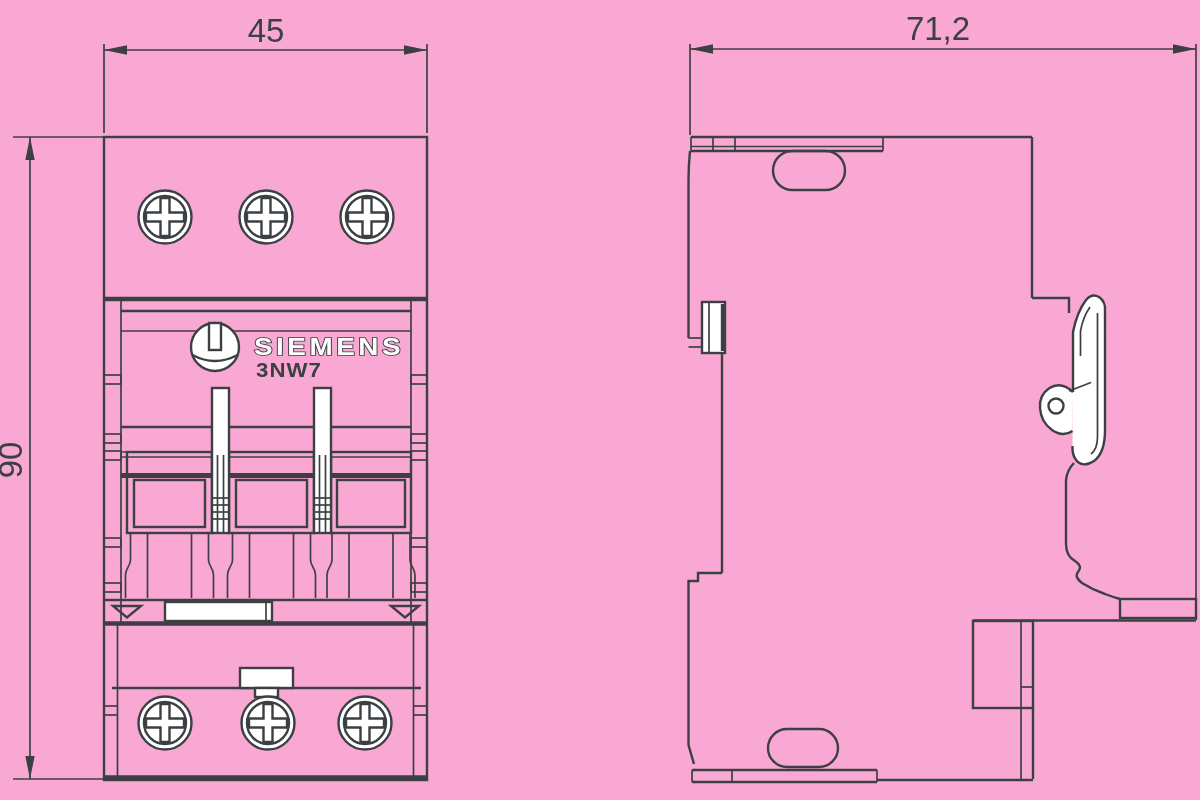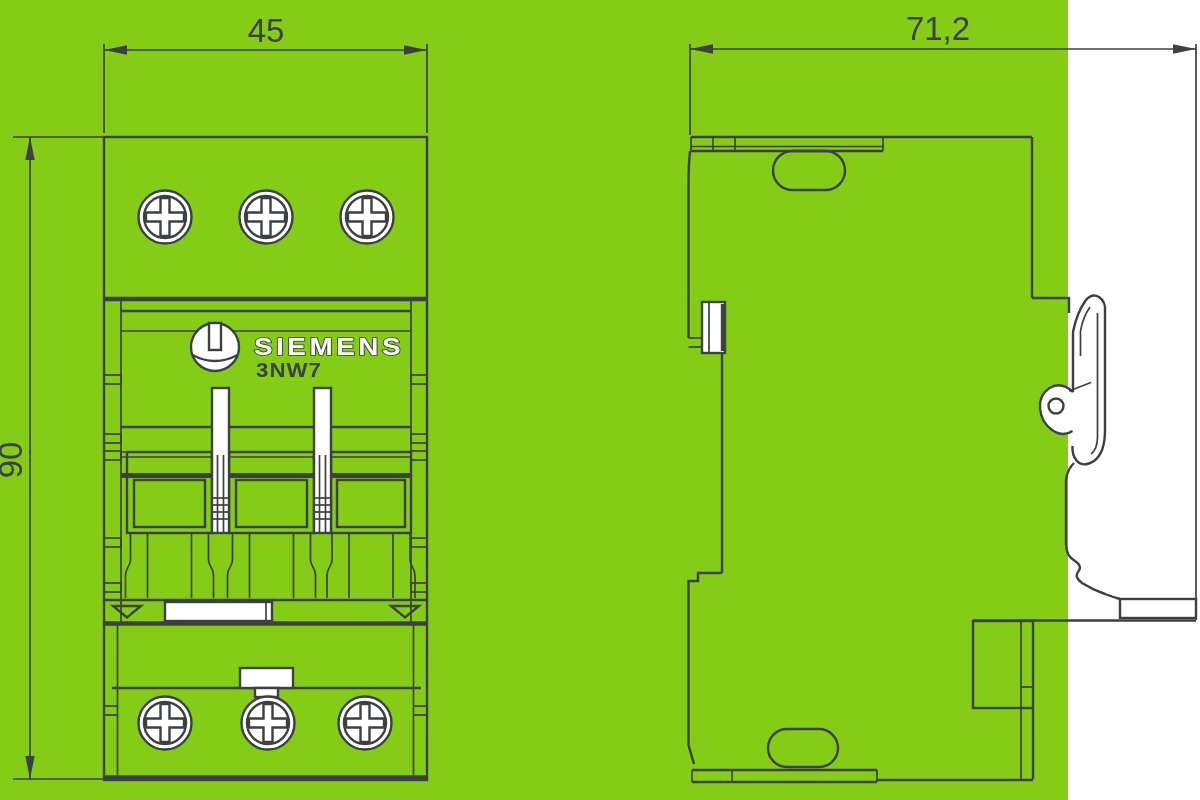--- a/index.html
+++ b/index.html
@@ -6,23 +6,23 @@
     margin: 0;
     padding: 0;
     width: 1200px;
     height: 800px;
     background: #ffffff;
     overflow: hidden;
     font-family: "Liberation Sans", sans-serif;
   }
   .drawing-stage {
     position: relative;
-    width: 1068px;
+    width: 1200px;
     height: 800px;
-    background: #84cc16;
+    background: #f9a8d4;
   }
   svg { display: block; }
   .ln   { stroke: #3c4043; fill: none; stroke-width: 2.4; }
   .lnw  { stroke: #3c4043; fill: #ffffff; stroke-width: 2.4; }
   .thin { stroke: #3c4043; fill: none; stroke-width: 1.7; }
   .heavy{ stroke: #3c4043; fill: none; stroke-width: 4.4; }
   .dim  { stroke: #3c4043; fill: none; stroke-width: 1.7; }
   .arr  { fill: #3c4043; stroke: none; }
   .dimtext {
     fill: #3c4043;

